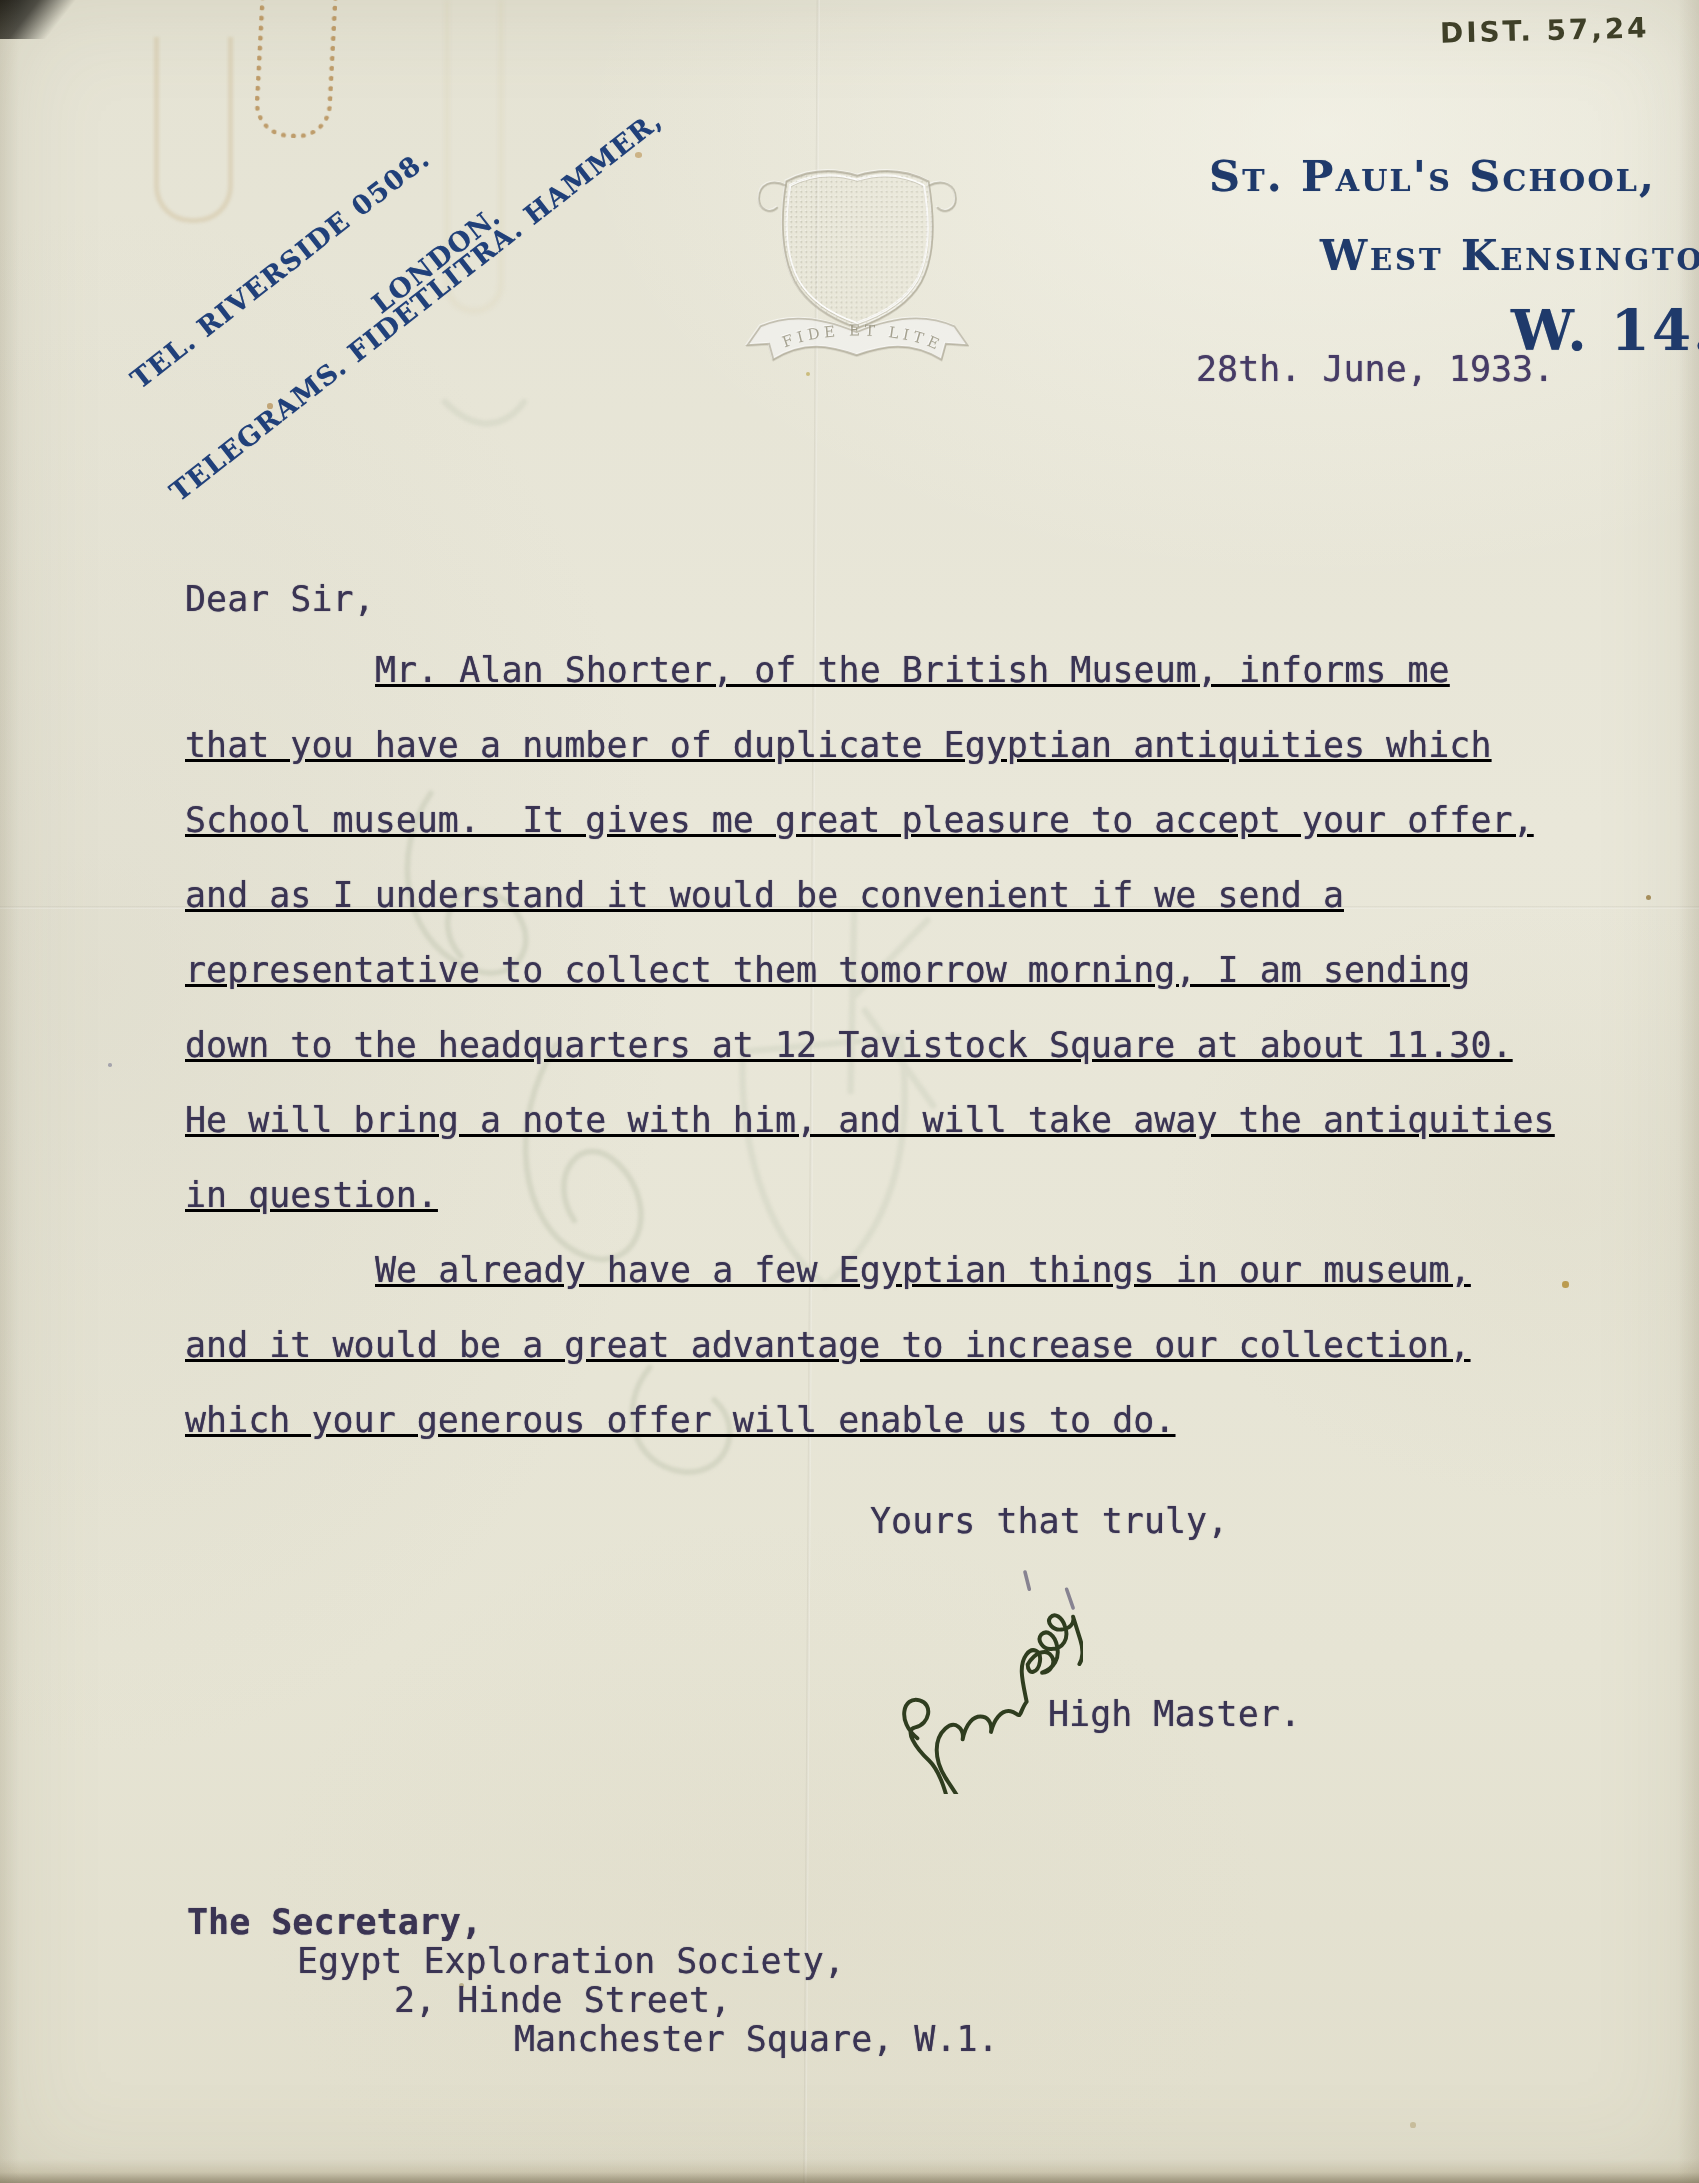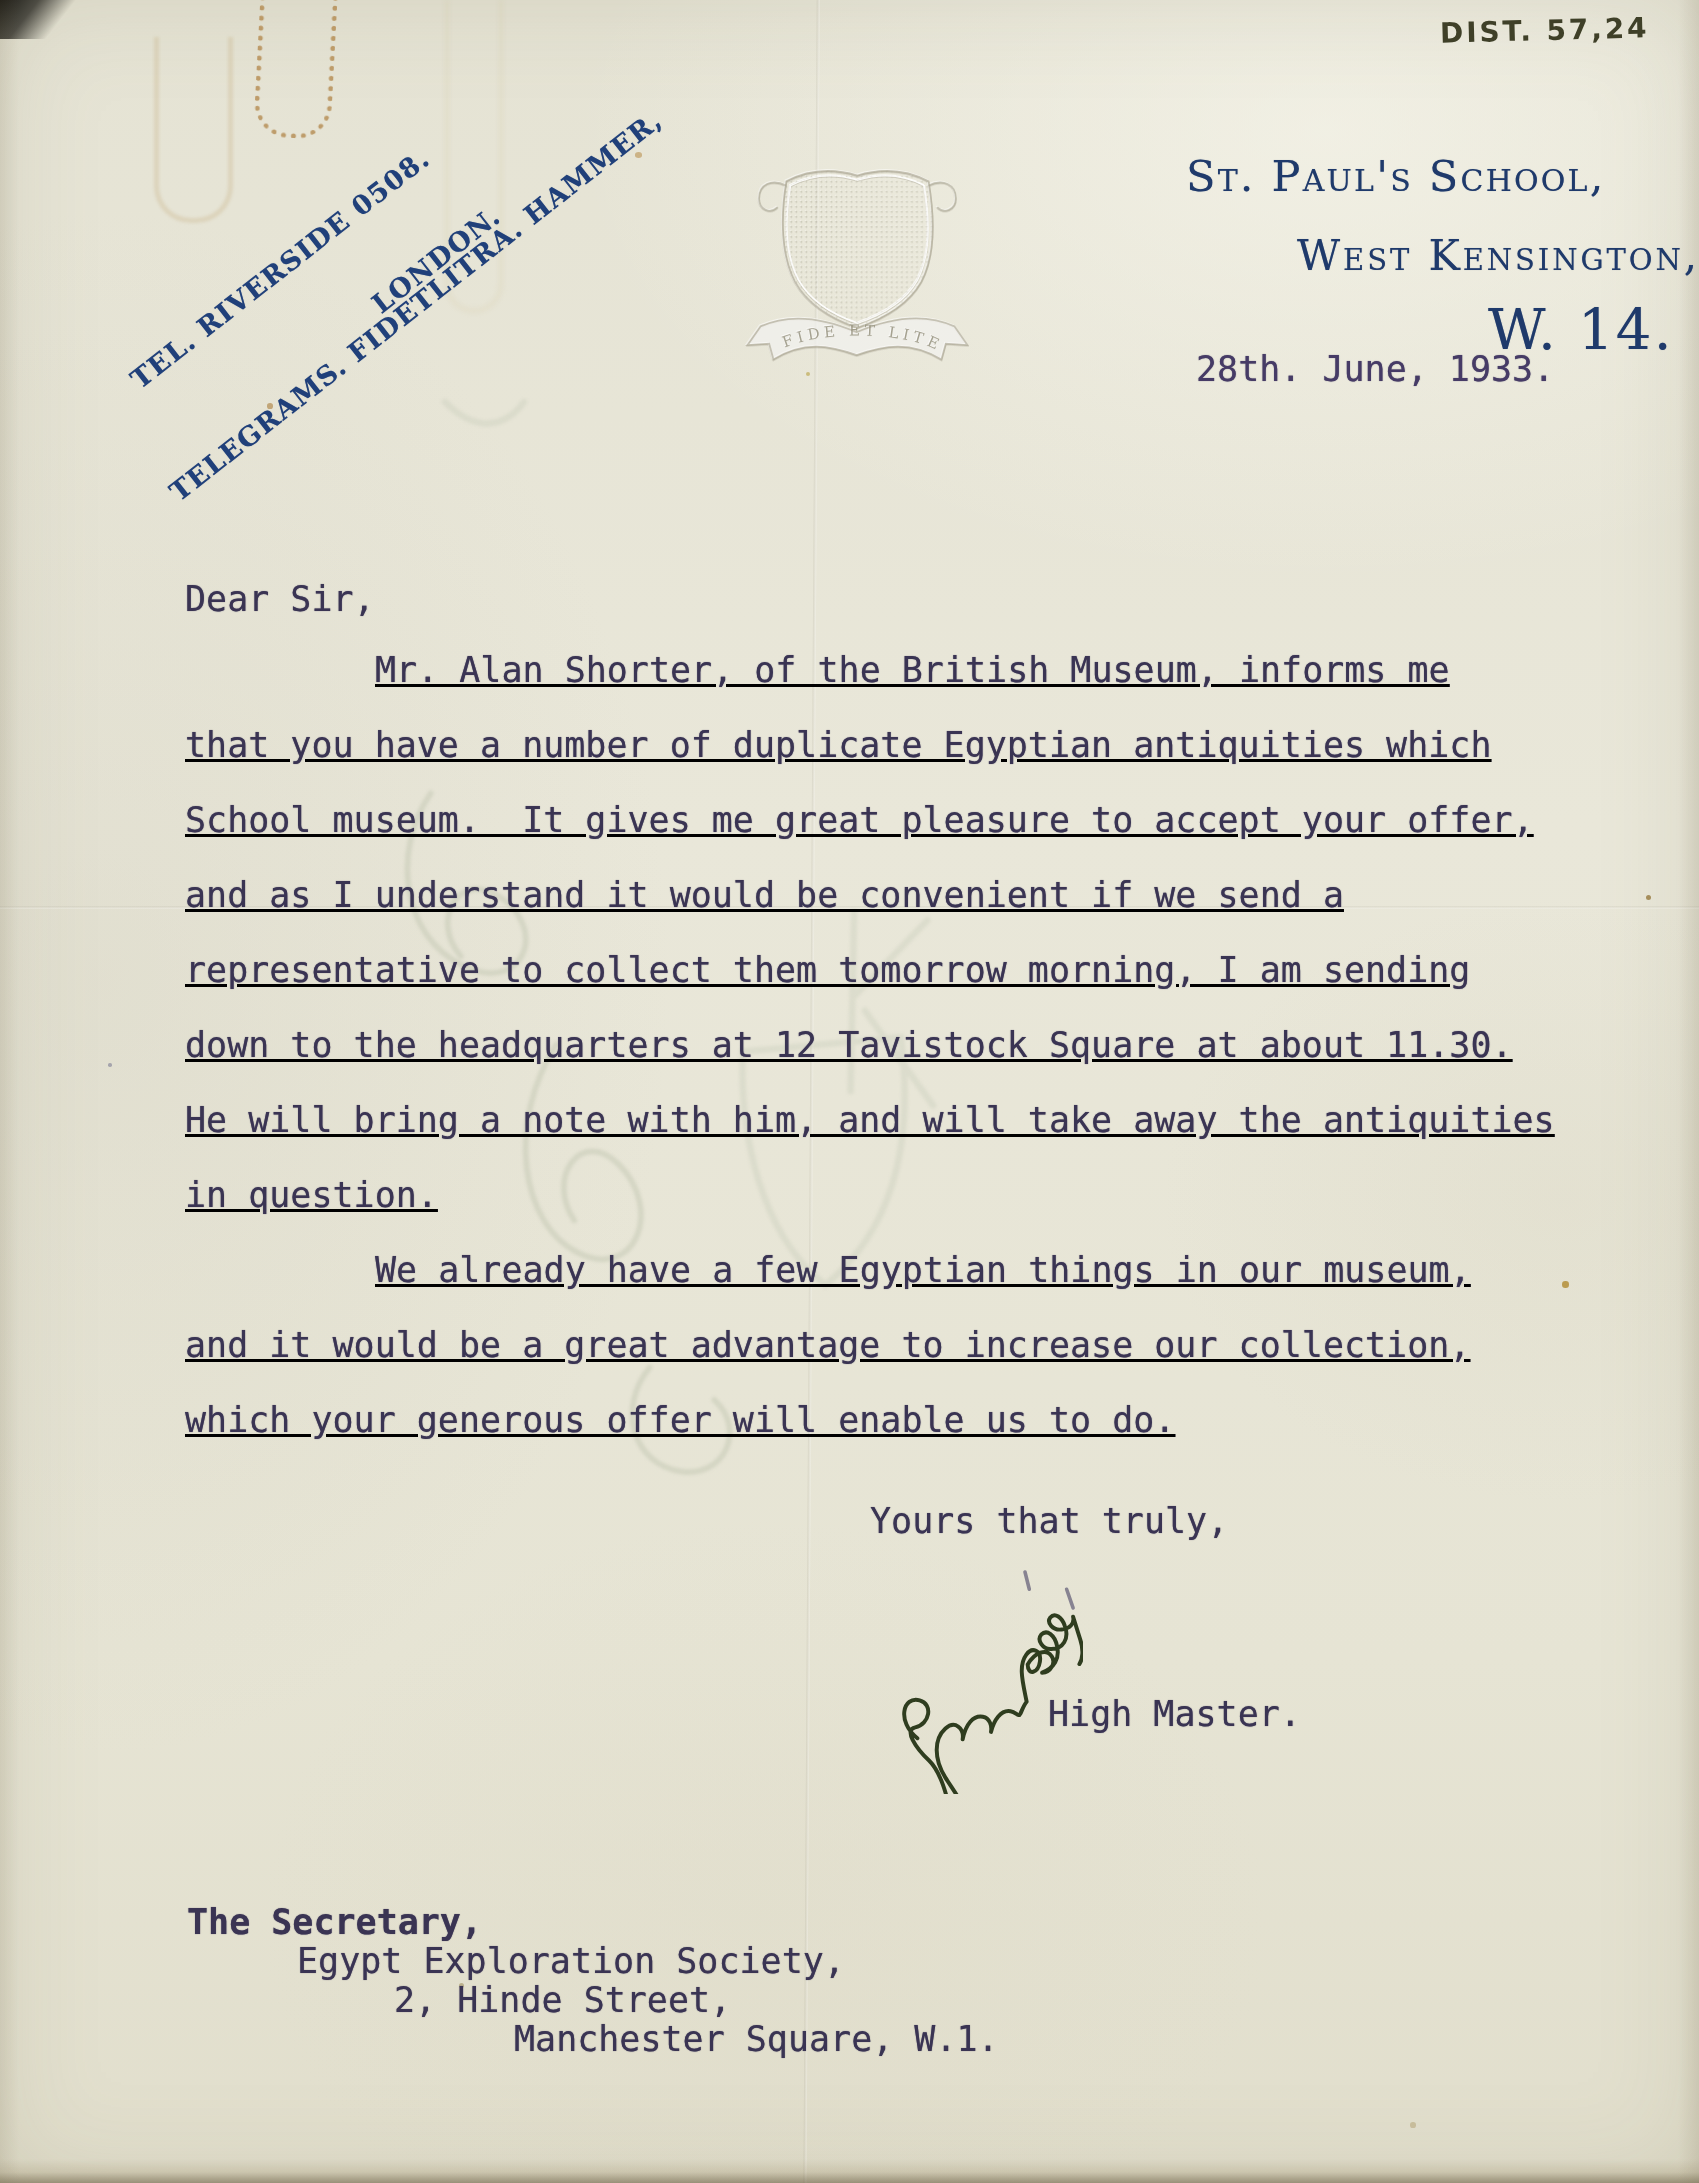--- a/index.html
+++ b/index.html
@@ -35,23 +35,24 @@
     text-shadow:0 0 0.7px rgba(56,50,84,.65), 0 0 1.4px rgba(56,50,84,.22);
   }
   .recipient .r1{padding-left:0;font-weight:bold;}
   .recipient .r2{padding-left:110px;}
   .recipient .r3{padding-left:207px;}
   .recipient .r4{padding-left:327px;}
   
   .lh-serif{
     position:absolute;
     font-family:"DejaVu Serif","Liberation Serif",serif;
-    font-weight:400;color:#1f3a6b;white-space:nowrap;
+    font-weight:700;color:#1f3a6b;white-space:nowrap;
     font-variant:small-caps;
     text-shadow:0 0 0.7px rgba(31,58,107,.5);
+    margin-left:23px;
   }
   .school-name{left:1186px;top:151px;font-size:43px;letter-spacing:2.2px;}
   .school-area{left:1297px;top:231px;font-size:42px;letter-spacing:2.9px;}
   .postal-district{left:1488px;top:297px;font-size:56px;letter-spacing:2.2px;}
   .diag{
     position:absolute;
     font-family:"DejaVu Serif","Liberation Serif",serif;
     font-weight:700;font-size:26.6px;letter-spacing:1.4px;color:#20407a;
     white-space:nowrap;transform:rotate(-38deg);
     text-shadow:0 0 0.7px rgba(32,64,122,.55);

